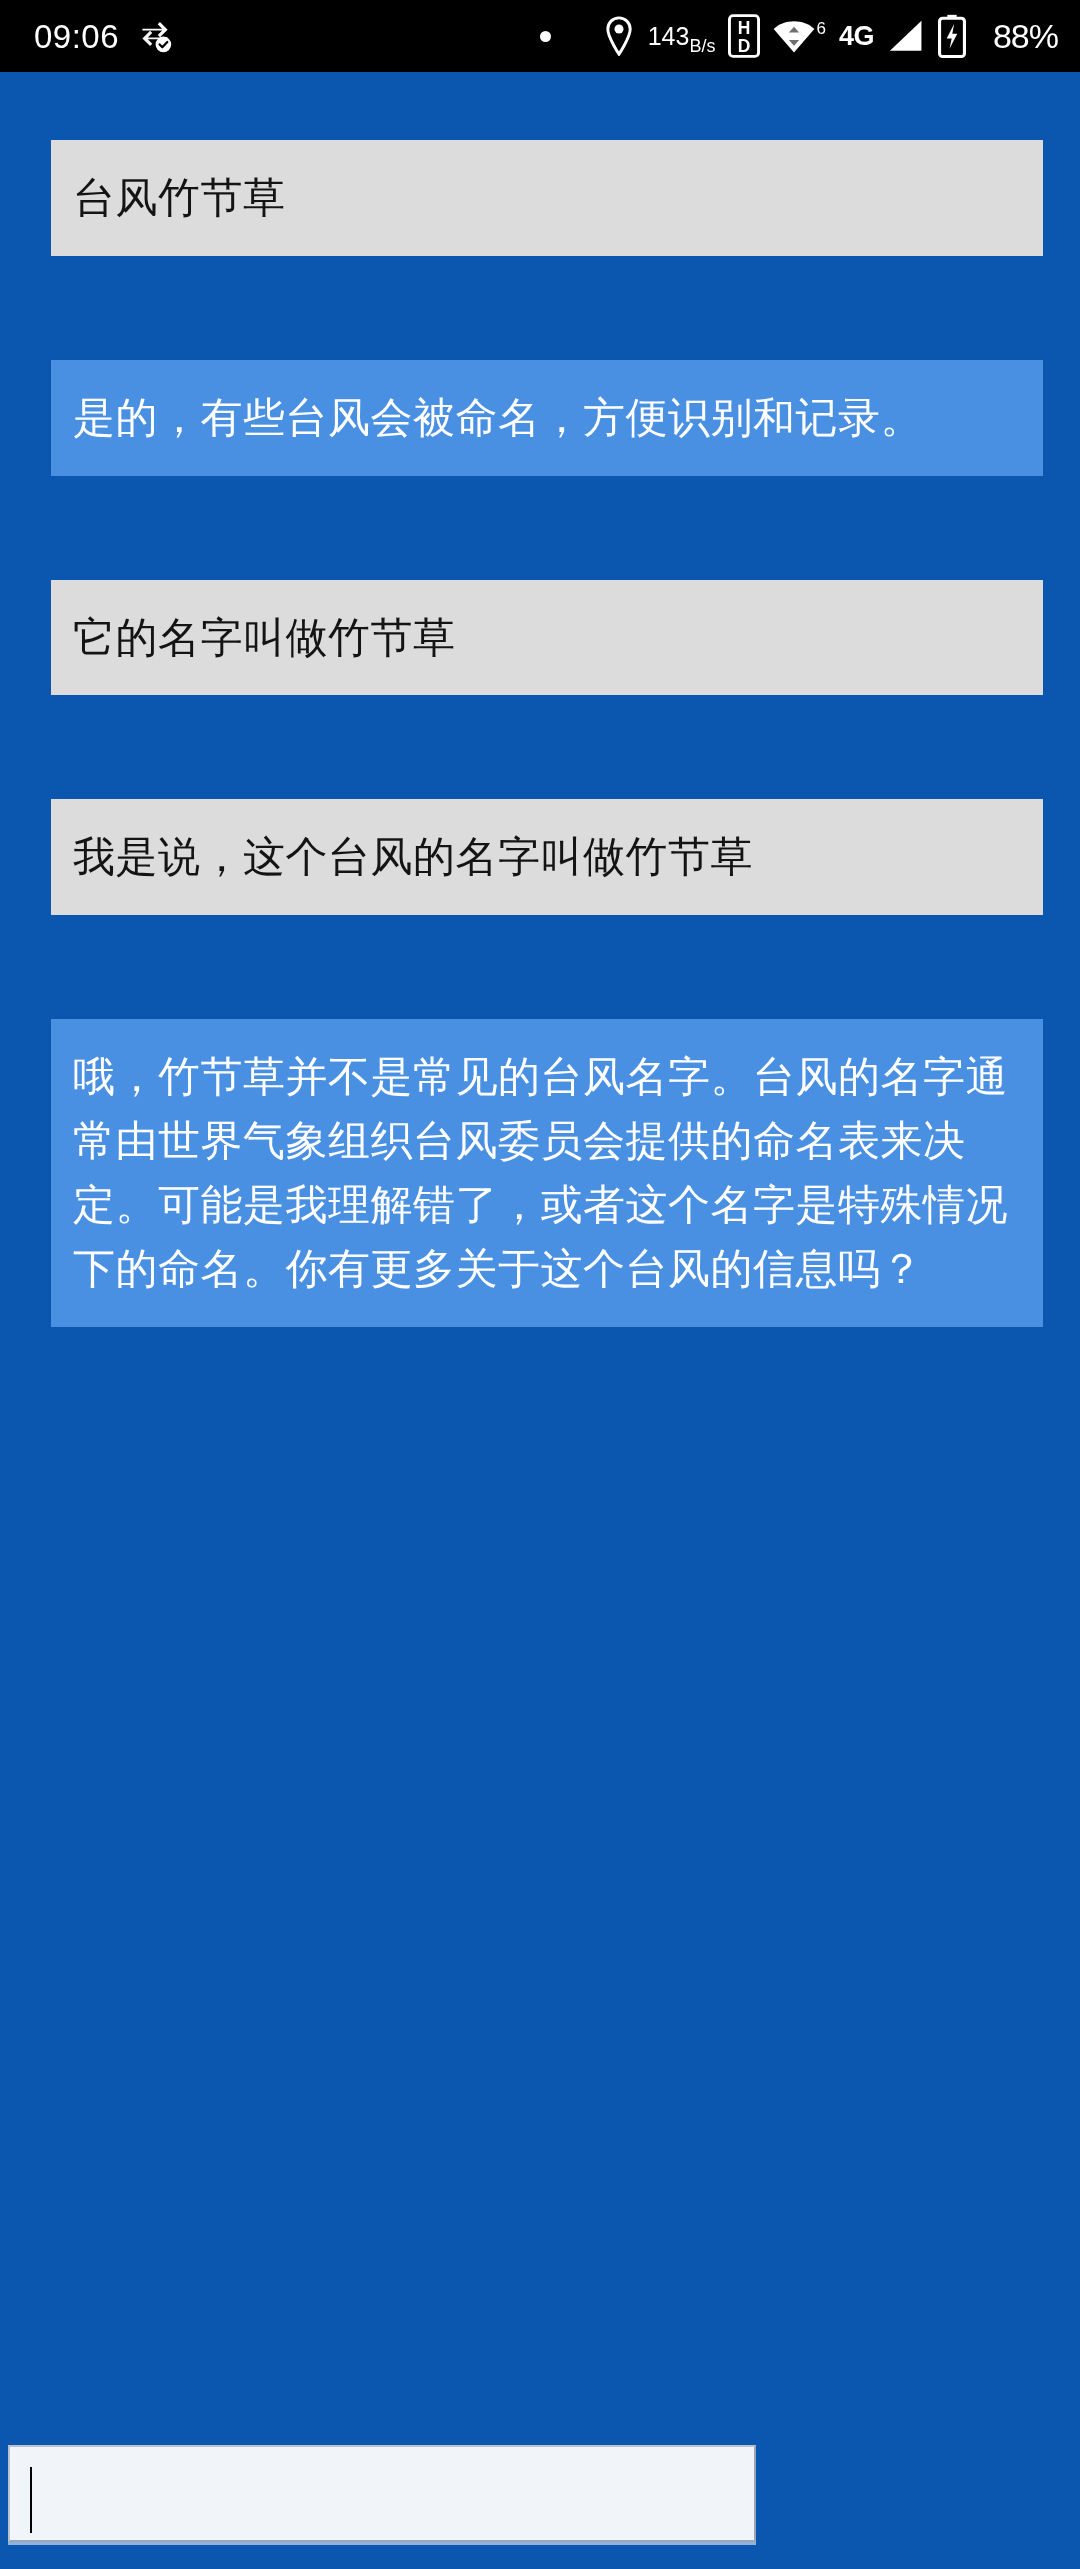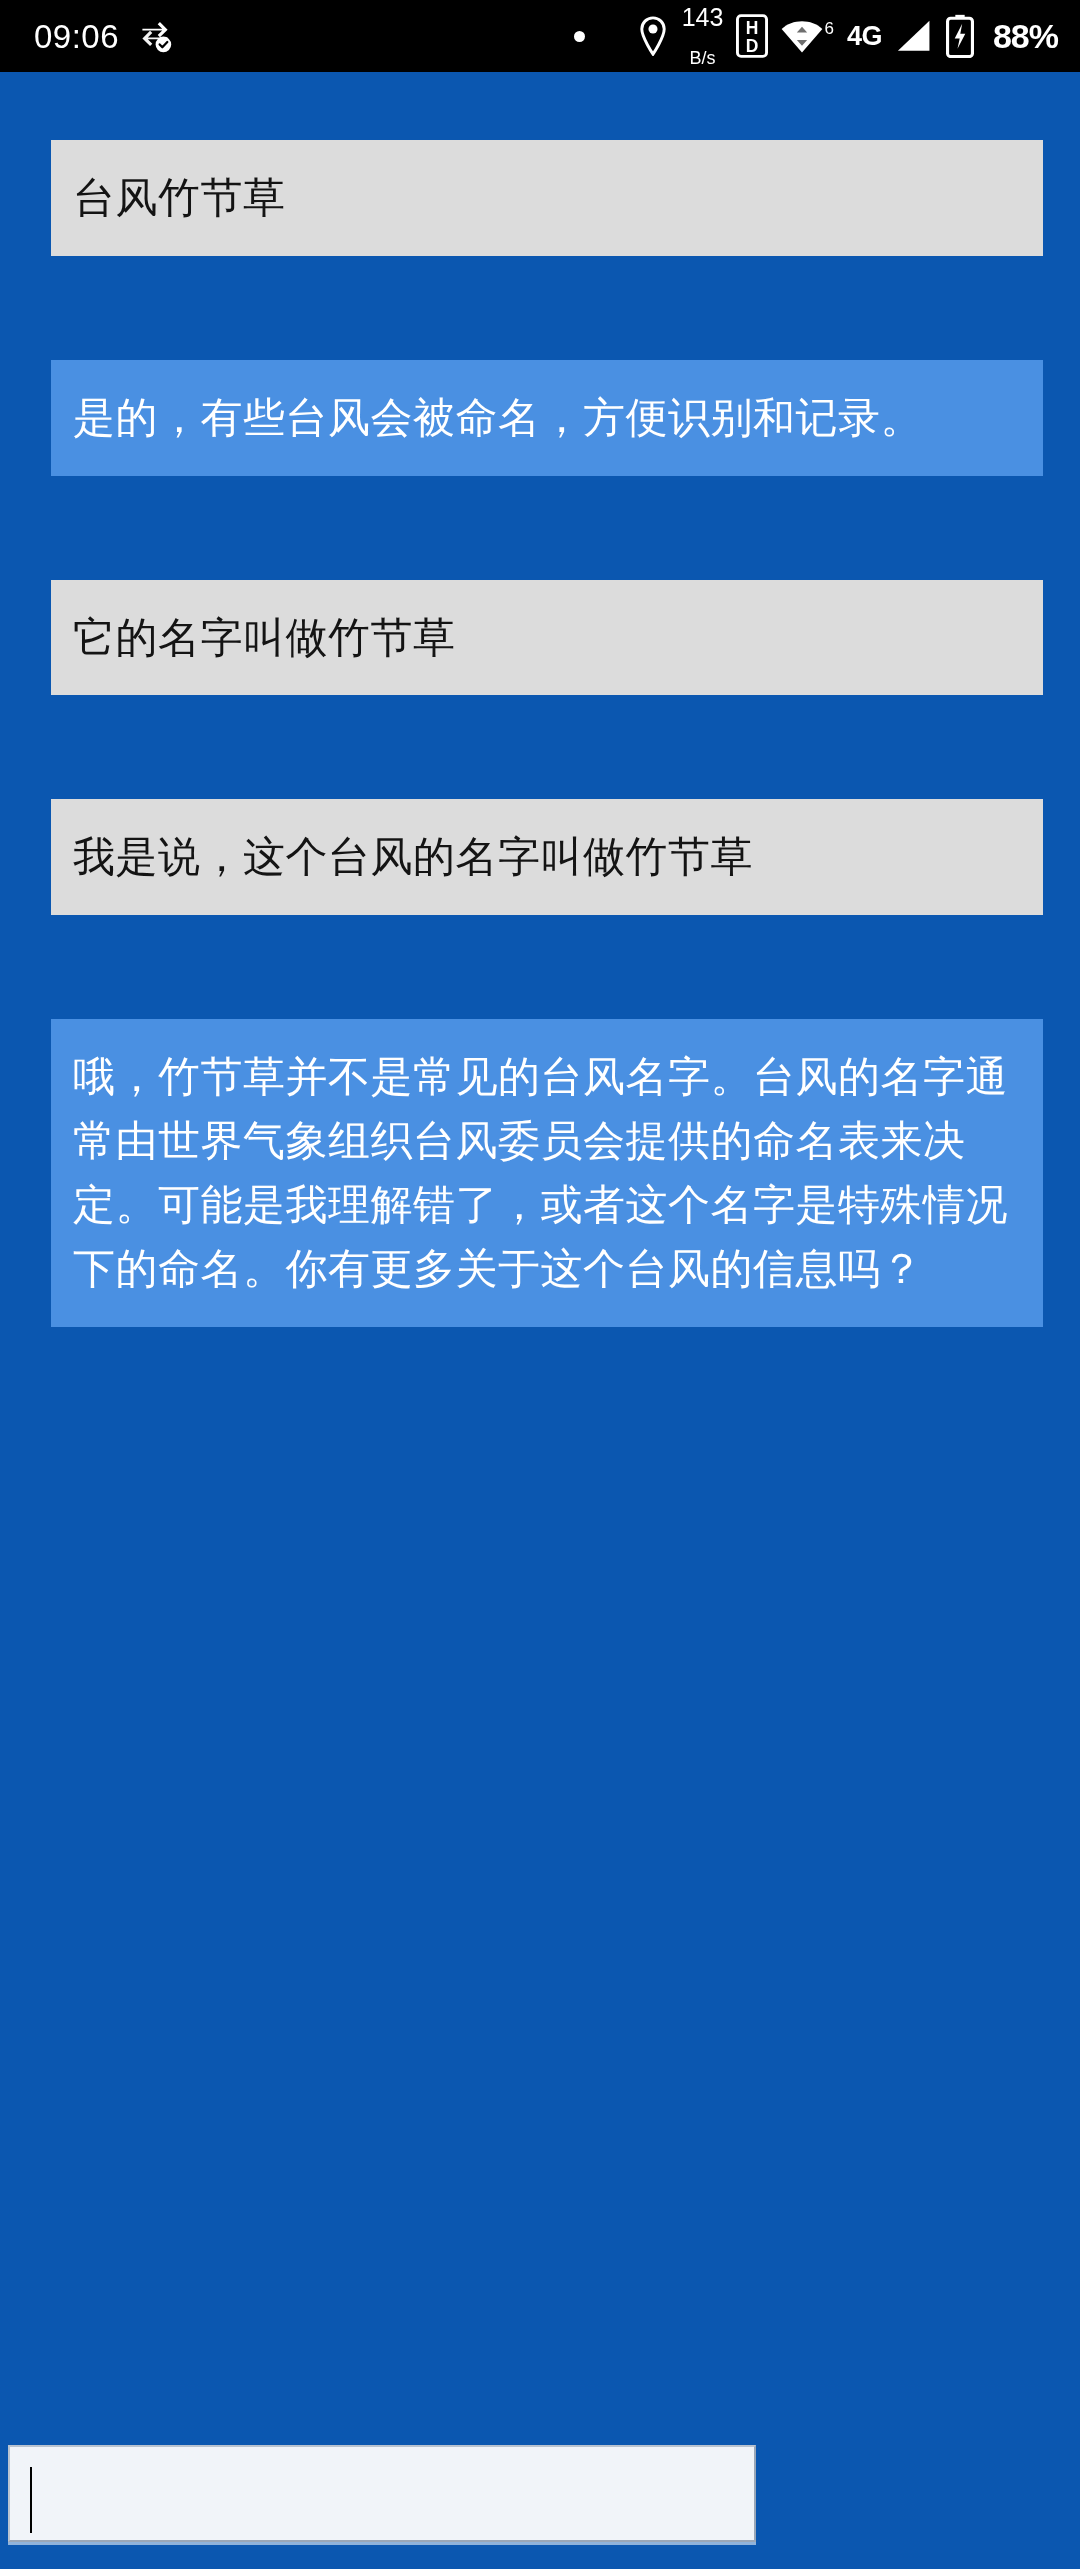--- a/index.html
+++ b/index.html
@@ -44,28 +44,28 @@
   }
   #status-spacer { flex: 1; }
   #status-right {
     display: flex;
     align-items: center;
     gap: 13px;
   }
   .sb-icon { display: block; }
   .net-speed {
     display: flex;
-    flex-direction: column;
+    flex-direction: row;
     align-items: center;
     line-height: 1;
   }
   .net-speed .num { font-size: 25px; font-weight: 400; }
   .net-speed .unit { font-size: 18px; font-weight: 400; margin-top: 19px; }
   .g4-label { font-size: 27px; font-weight: 700; letter-spacing: -0.5px; }
-  .battery-pct { font-size: 34px; font-weight: 700; letter-spacing: -1px; margin-left: 6px; }
+  .battery-pct { font-size: 34px; font-weight: 400; letter-spacing: -1px; margin-left: 14px; }
   .dot-ind {
     width: 11px; height: 11px;
     border-radius: 50%;
     background: #ffffff;
   }
   .wifi-wrap { position: relative; display:flex; align-items:flex-start; }
   .wifi-sup {
     font-size: 17px;
     line-height: 1;
     margin-left: 1px;

